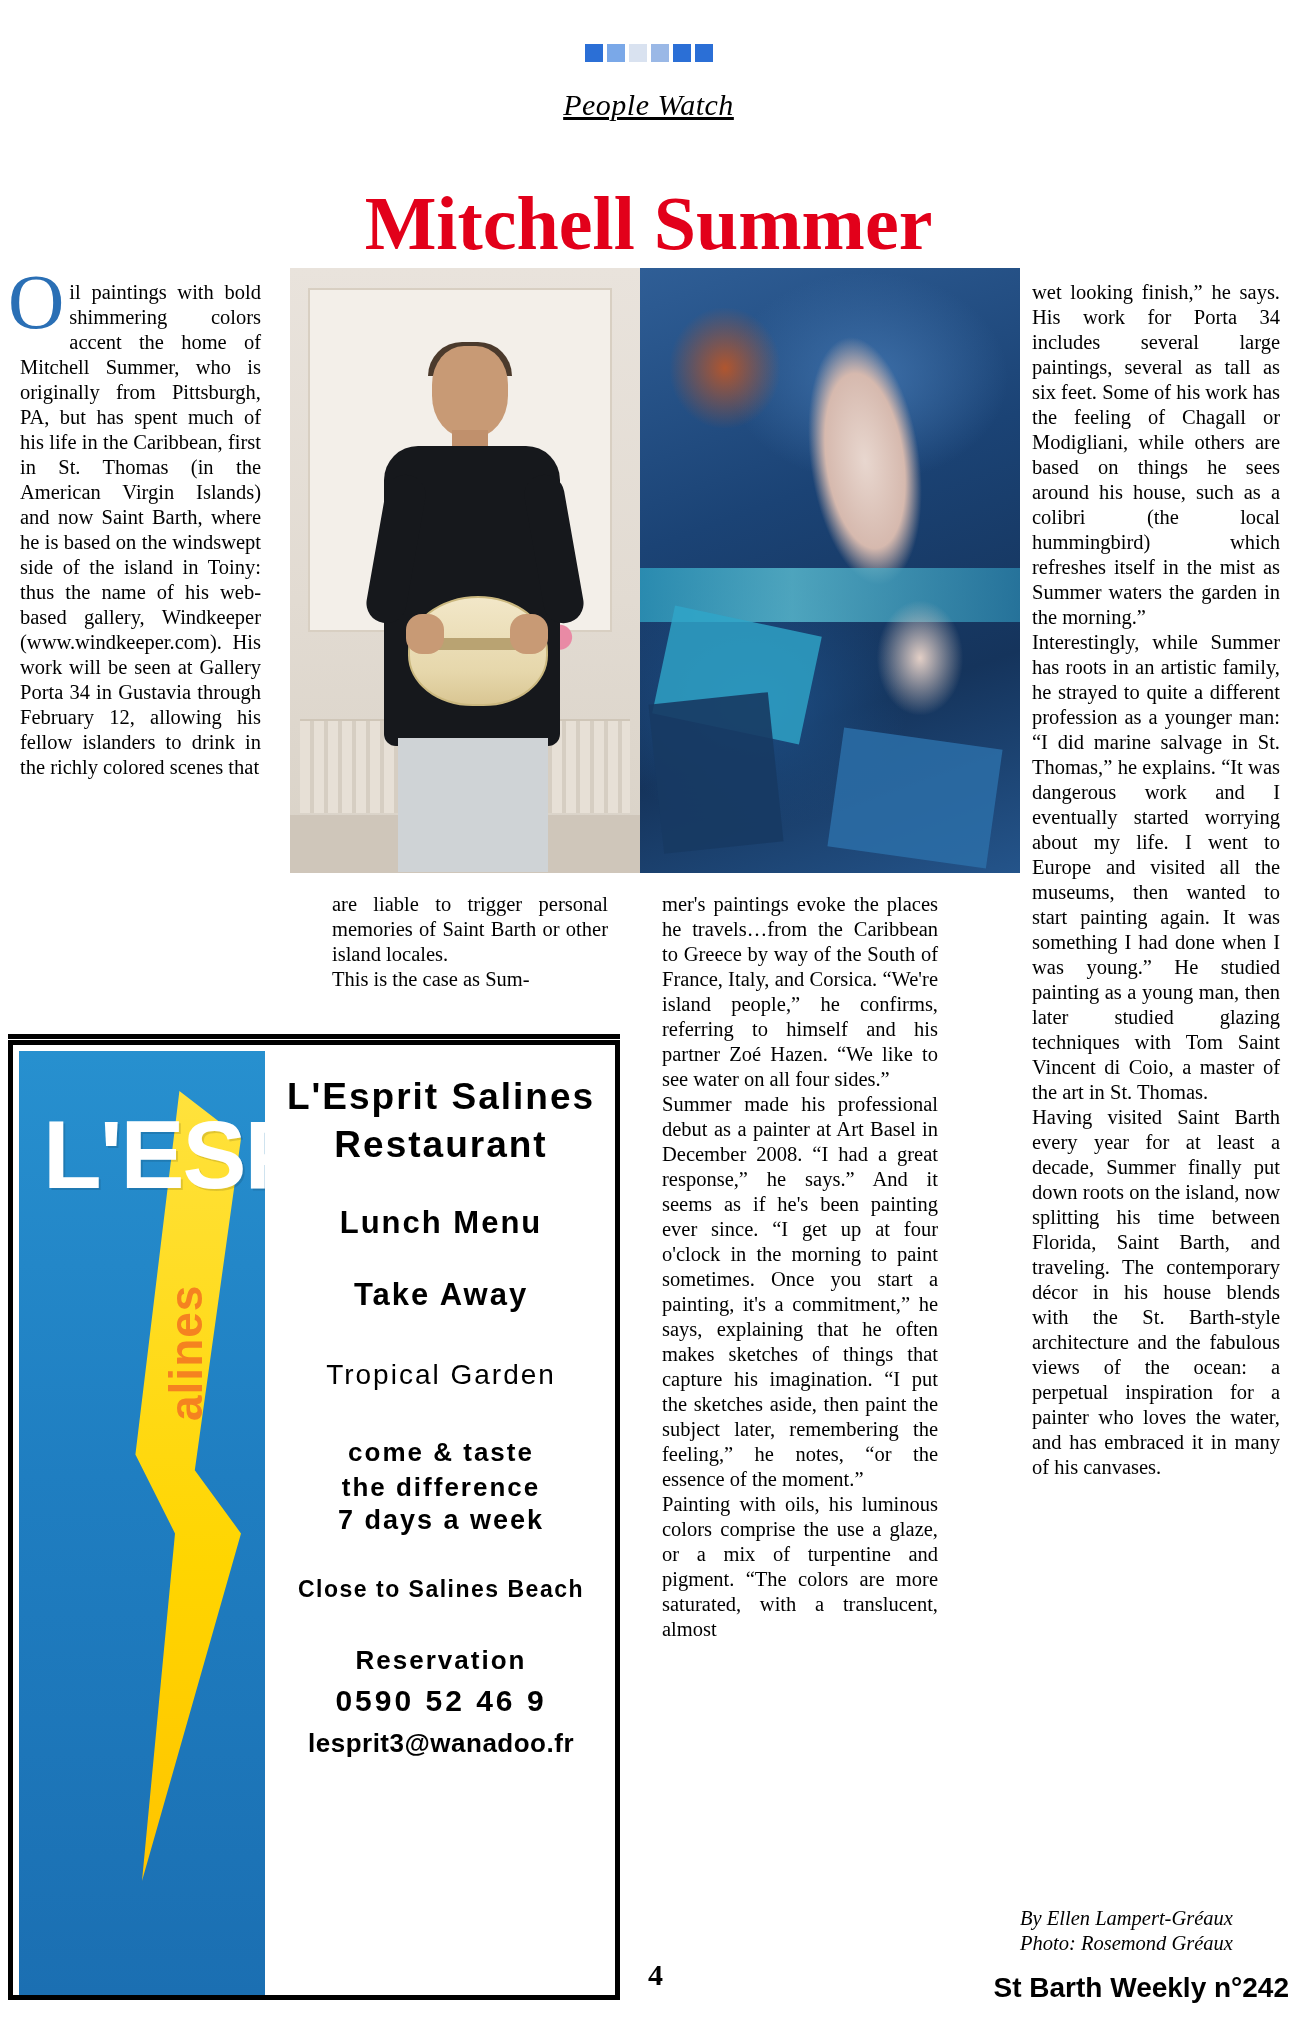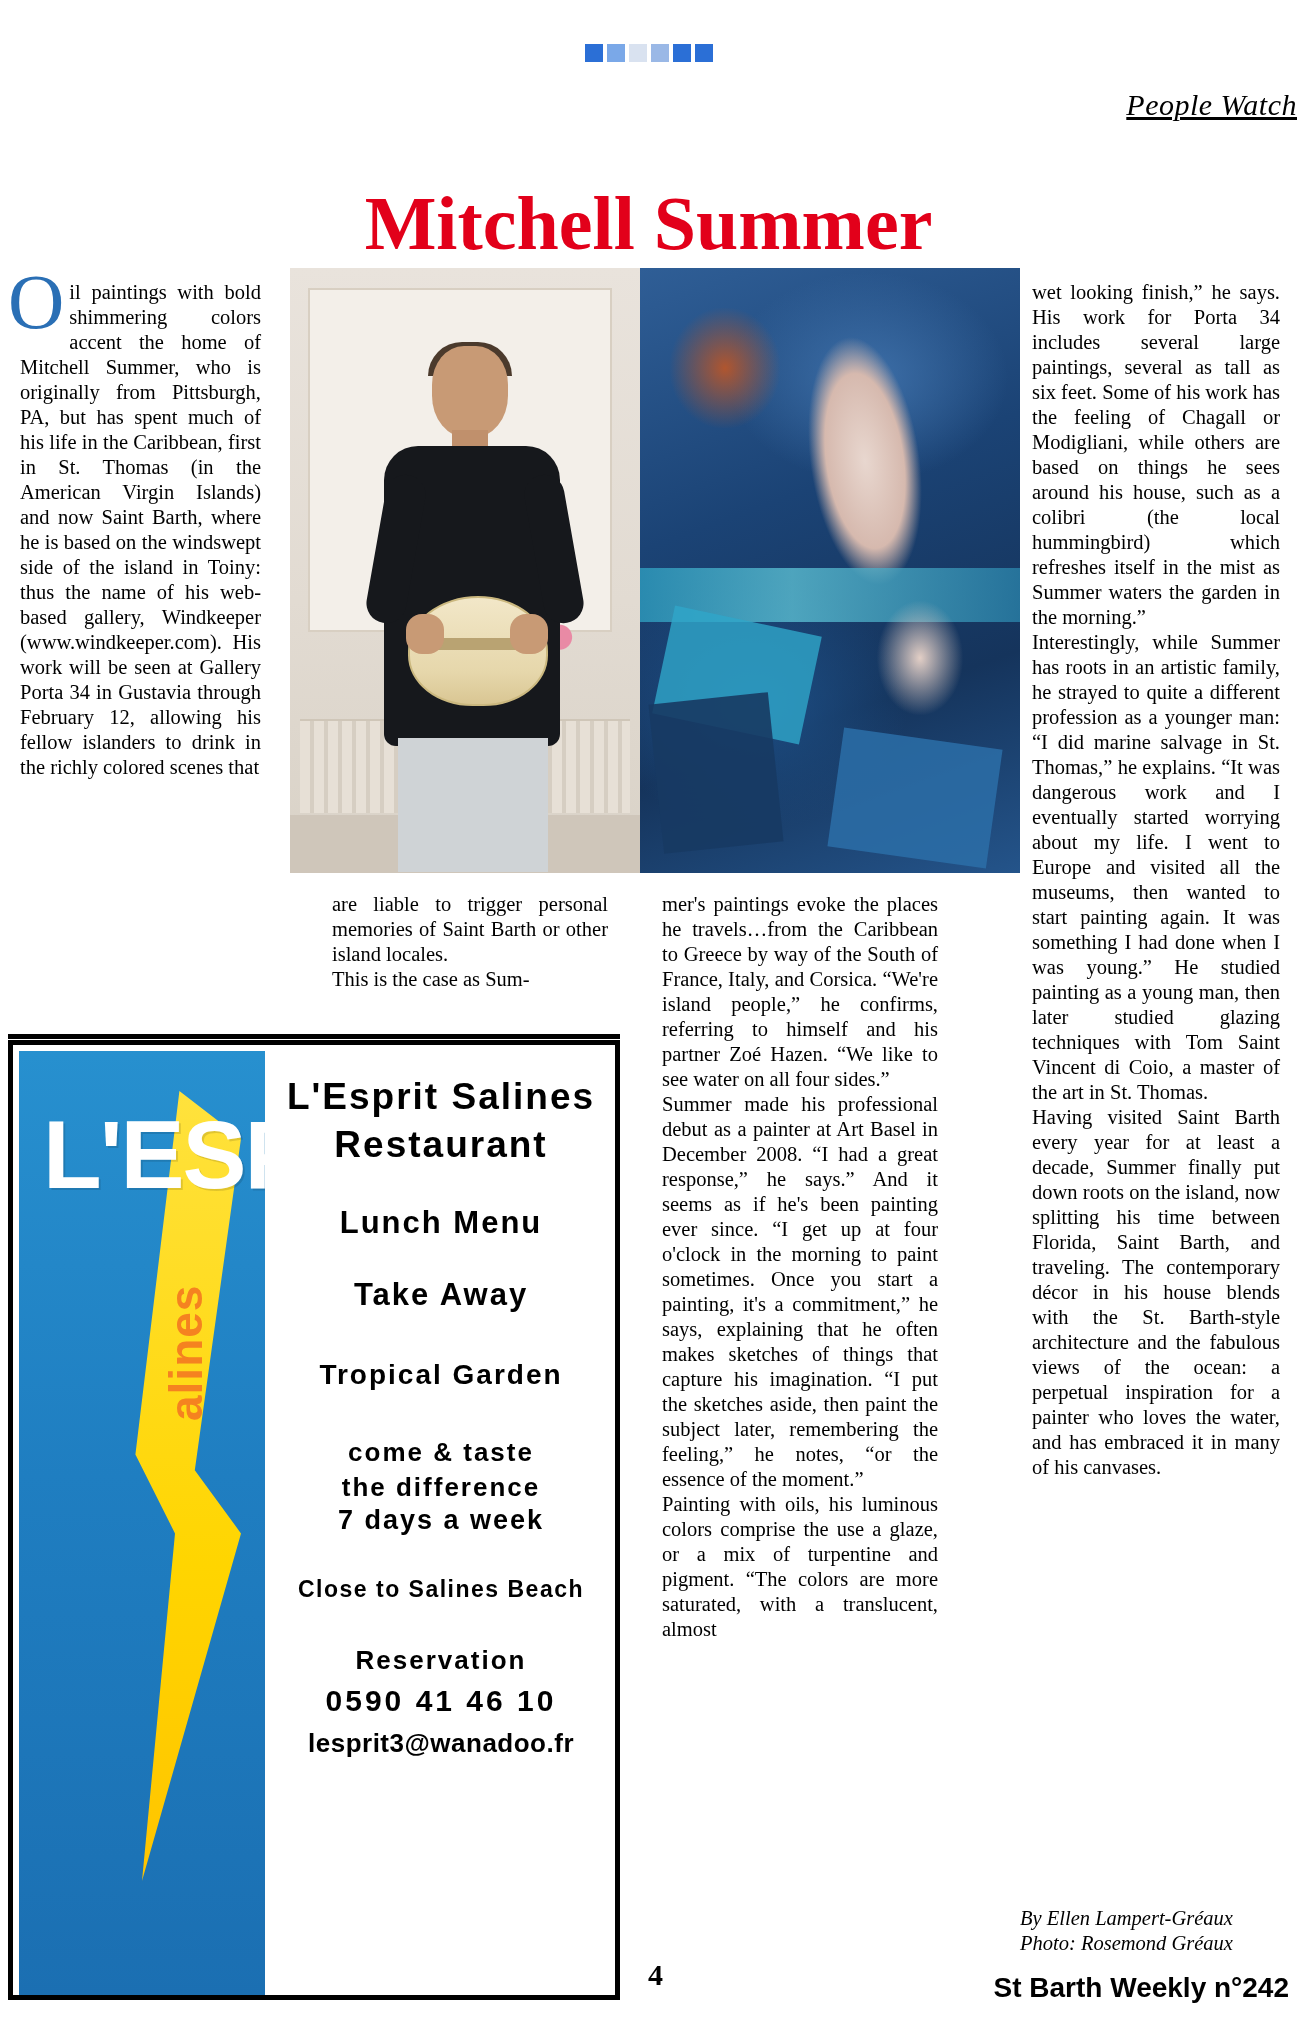--- a/index.html
+++ b/index.html
@@ -35,21 +35,21 @@
     display: block;
     width: 18px;
     height: 18px;
   }
   
   .kicker {
     position: absolute;
     top: 88px;
     left: 0;
     width: 100%;
-    text-align: right;
+    text-align: center;
     font-style: italic;
     font-size: 30px;
     font-family: "Liberation Serif", serif;
     text-decoration: underline;
     letter-spacing: 0.5px;
   }
   
   .headline {
     position: absolute;
     top: 134px;
@@ -358,21 +358,21 @@
     margin-top: 18px;
   }
   .ad-item {
     font-size: 31px;
     font-weight: bold;
     letter-spacing: 2px;
     margin-top: 36px;
   }
   .ad-sub {
     font-size: 28px;
-    font-weight: bold;
+    font-weight: normal;
     letter-spacing: 2px;
     margin-top: 46px;
   }
   .ad-taste {
     font-size: 26px;
     font-weight: bold;
     letter-spacing: 2px;
     margin-top: 44px;
     line-height: 1.35;
   }
@@ -523,21 +523,21 @@
       <div class="ad-title" style="white-space:pre-line">L'Esprit Salines
 Restaurant</div>
       <div class="ad-item">Lunch Menu</div>
       <div class="ad-item">Take Away</div>
       <div class="ad-sub">Tropical Garden</div>
       <div class="ad-taste" style="white-space:pre-line">come &amp; taste
 the difference</div>
       <div class="ad-days">7 days a week</div>
       <div class="ad-close">Close to Salines Beach</div>
       <div class="ad-res">Reservation</div>
-      <div class="ad-phone">0590 41 46 10</div>
+      <div class="ad-phone">0590 52 46 9</div>
       <div class="ad-mail">lesprit3@wanadoo.fr</div>
     </div>
   </div>
 
   <div class="byline">
     <div>By Ellen Lampert-Gréaux</div>
     <div>Photo: Rosemond Gréaux</div>
   </div>
 
   <div class="page-number">4</div>

